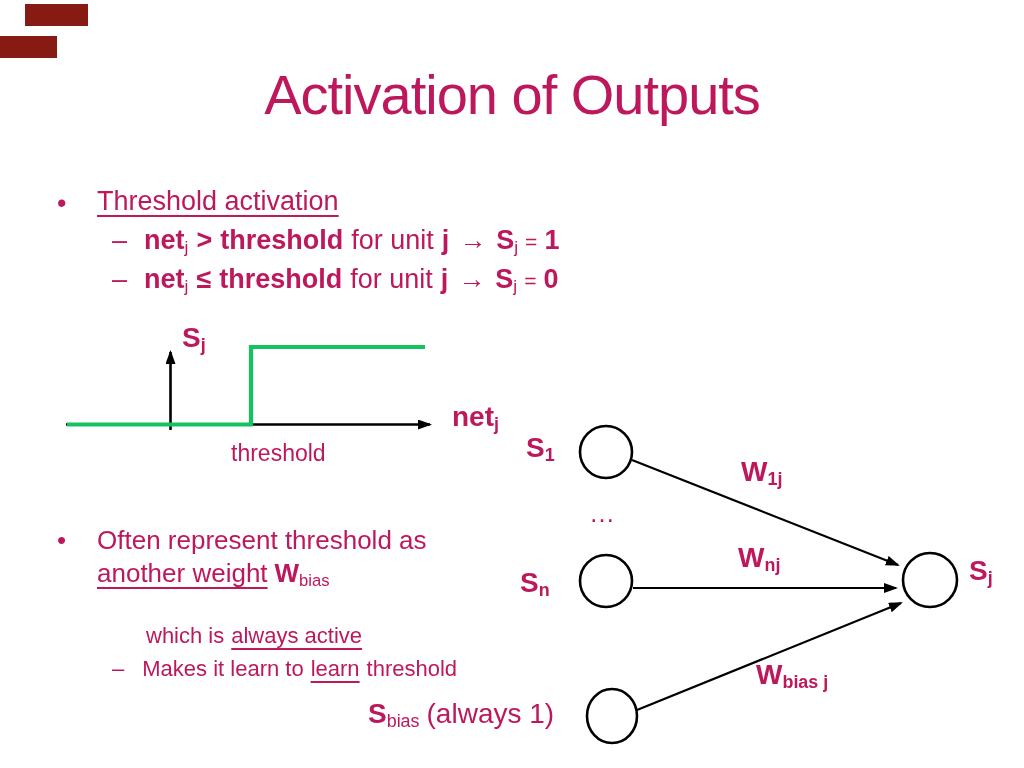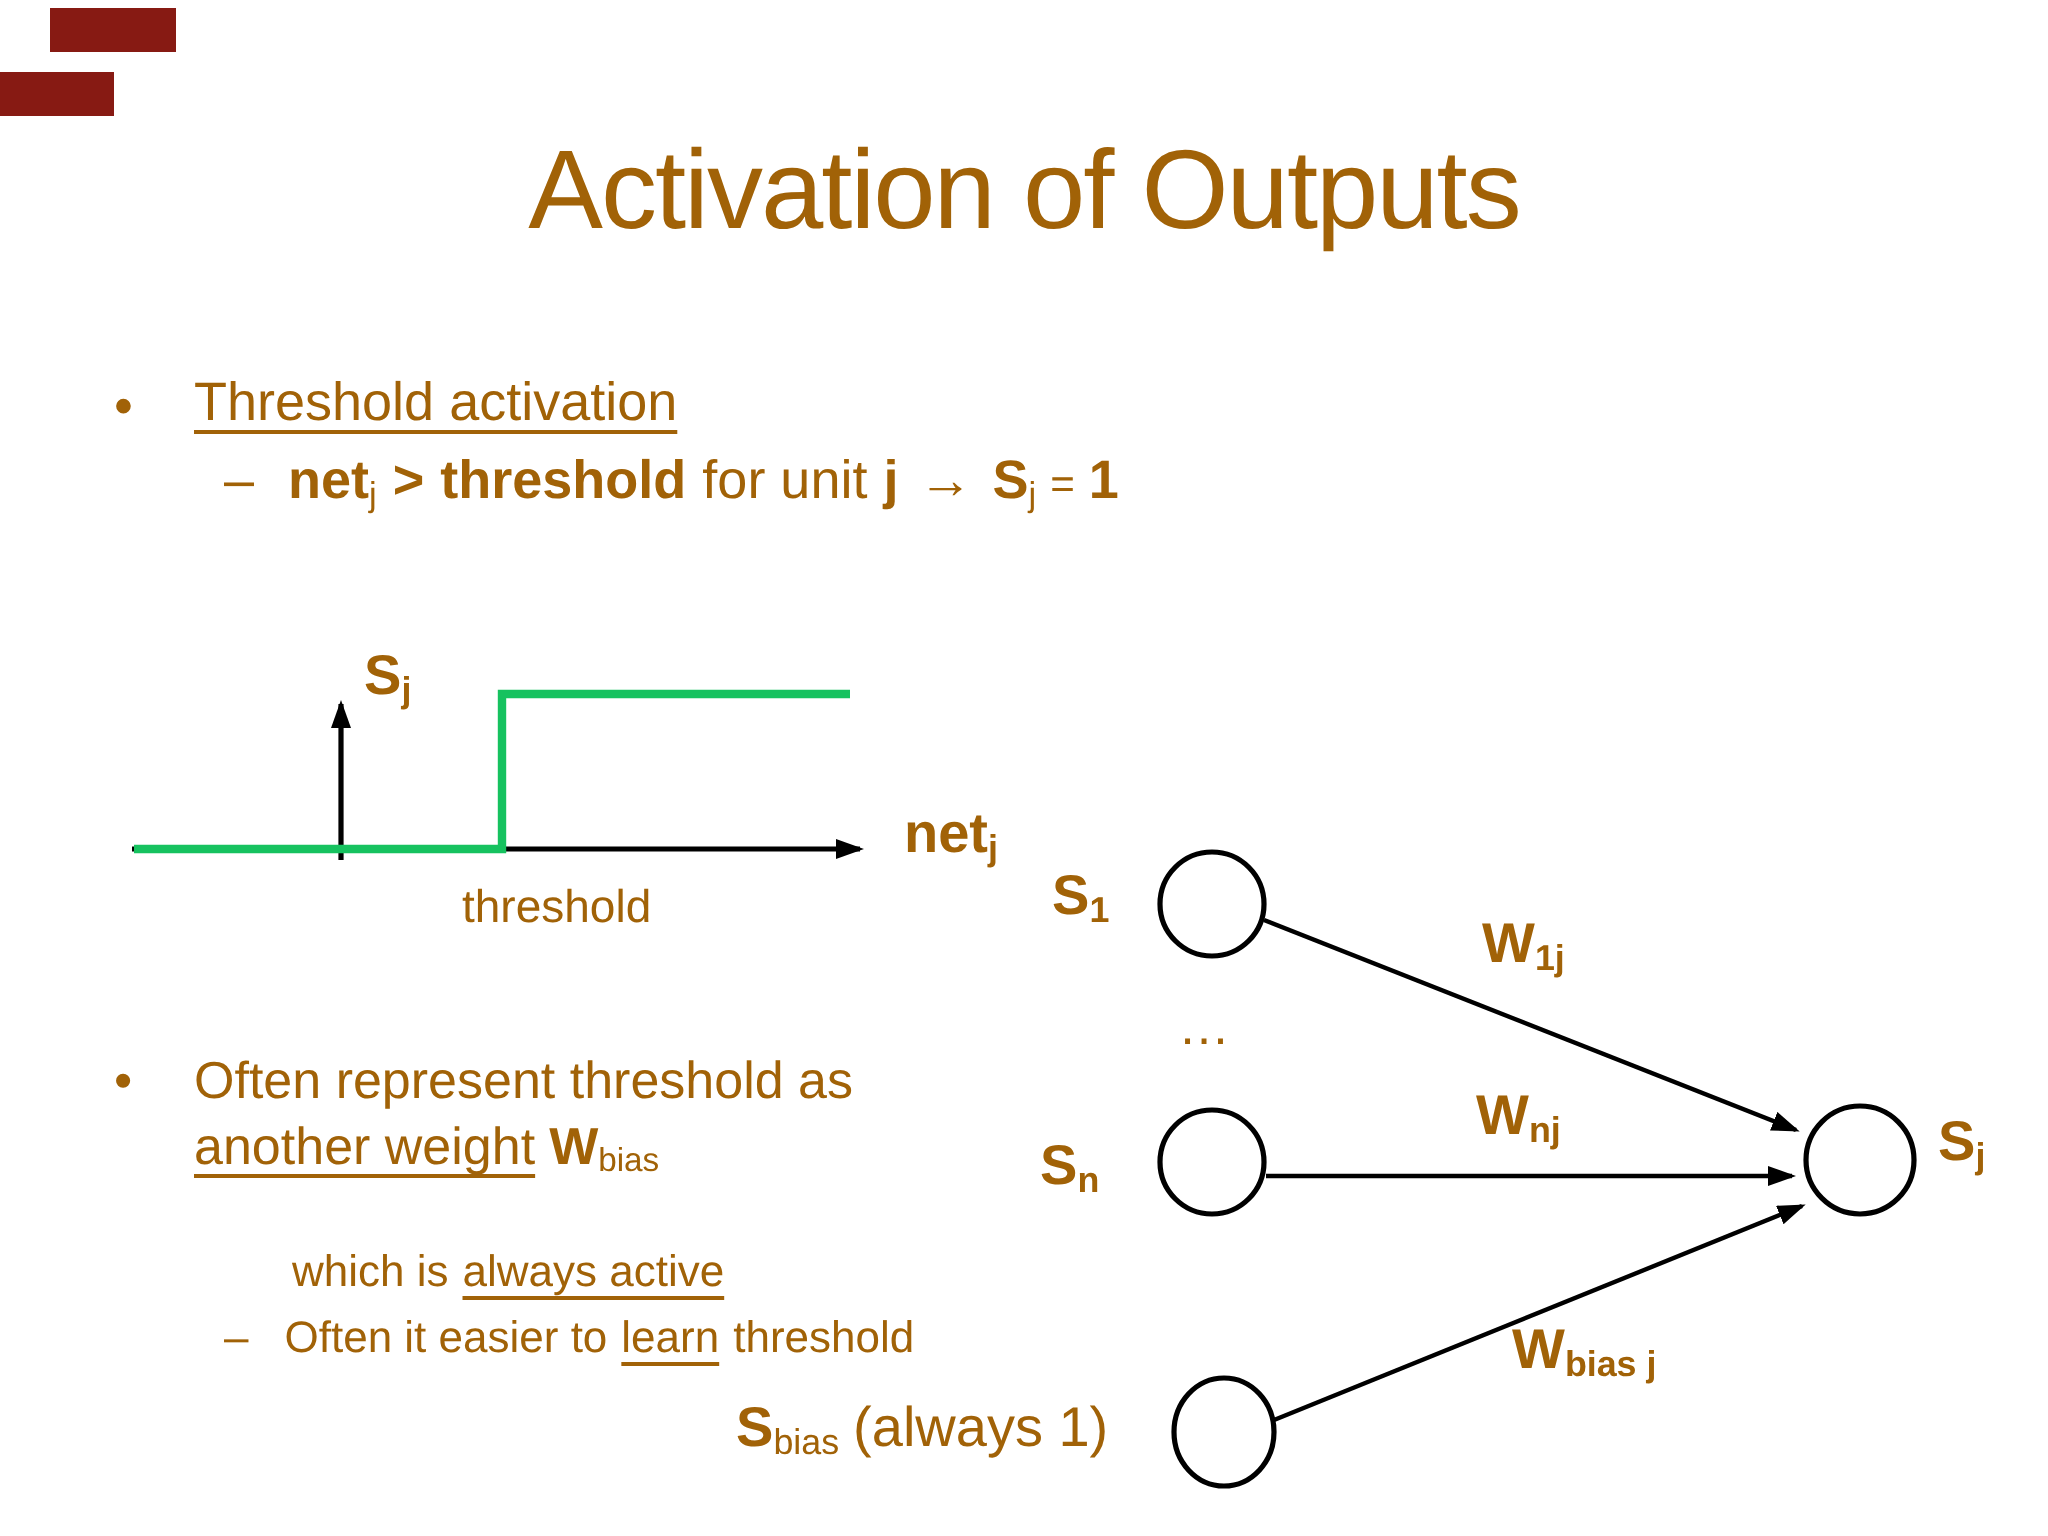--- a/index.html
+++ b/index.html
@@ -1,17 +1,17 @@
 <!DOCTYPE html>
 <html><head>
 <meta charset="utf-8">
 <style>
   html,body{margin:0;padding:0;background:#fff;}
   .slide{position:relative;width:1024px;height:768px;background:#ffffff;overflow:hidden;
-         font-family:"Liberation Sans","DejaVu Sans",sans-serif;color:#a16207;}
+         font-family:"Liberation Sans","DejaVu Sans",sans-serif;color:#be185d;}
   .abs{position:absolute;line-height:1.05;white-space:nowrap;}
   .b{font-weight:bold;}
   .sub{font-size:0.64em;vertical-align:-0.22em;font-weight:inherit;}
   .u{text-decoration:underline;text-underline-offset:5px;text-decoration-thickness:2px;}
   .op{margin:0 8px;}
   .mid{margin:0 8px;}
   .arrow{margin:0 10px;}
   .eq{margin:0 7px;font-size:0.78em;font-weight:normal;}
   .dash{margin-right:17px;font-weight:normal;}
   .dash-sm{margin-right:18px;}
@@ -33,20 +33,23 @@
 
   <div class="title">Activation of Outputs</div>
 
   <div class="abs fs27" style="left:57px;top:189px;">•</div>
   <div class="abs fs27 u" style="left:97px;top:187px;">Threshold activation</div>
 
   <div class="abs fs27" style="left:112px;top:226px;">
     <span class="dash">–</span><span class="b">net</span><span class="b sub">j</span><span class="b op">&gt;</span><span class="b">threshold</span><span class="mid">for unit</span><span class="b">j</span><span class="b arrow">→</span><span class="b">S</span><span class="b sub">j</span><span class="eq">=</span><span class="b">1</span>
   </div>
 
+  <div class="abs fs27" style="left:112px;top:265px;">
+    <span class="dash">–</span><span class="b">net</span><span class="b sub">j</span><span class="b op">≤</span><span class="b">threshold</span><span class="mid">for unit</span><span class="b">j</span><span class="b arrow">→</span><span class="b">S</span><span class="b sub">j</span><span class="eq">=</span><span class="b">0</span>
+  </div>
 
   <svg class="overlay" viewBox="0 0 1024 768">
     <defs>
       <marker id="ah" markerUnits="userSpaceOnUse" markerWidth="18" markerHeight="12" refX="12" refY="5" orient="auto">
         <path d="M0,0 L14,5 L0,10 z" fill="#000"></path>
       </marker>
     </defs>
 
     <line x1="66" y1="424.5" x2="430" y2="424.5" stroke="#000" stroke-width="2.6" marker-end="url(#ah)"></line>
     <line x1="170.5" y1="430" x2="170.5" y2="352" stroke="#000" stroke-width="2.6" marker-end="url(#ah)"></line>
@@ -74,21 +77,21 @@
   <div class="abs fs26" style="left:57px;top:527px;">•</div>
   <div class="abs fs26" style="left:97px;top:560px;">
     <span class="u">another weight</span><span class="b gap">W</span><span class="b sub">bias</span>
   </div>
   <div class="abs fs26" style="left:97px;top:527px;">Often represent threshold as</div>
 
   <div class="abs fs22" style="left:146px;top:624px;">
     <span>which is</span><span class="u gap">always active</span>
   </div>
   <div class="abs fs22" style="left:112px;top:657px;">
-    <span class="dash-sm">–</span><span>Often it easier to</span><span class="u gap">learn</span><span class="gap">threshold</span>
+    <span class="dash-sm">–</span><span>Makes it learn to</span><span class="u gap">learn</span><span class="gap">threshold</span>
   </div>
 
   <div class="abs fs28 b" style="left:526px;top:433px;">
     <span>S</span><span class="sub">1</span>
   </div>
   <div class="abs fs26" style="left:589px;top:500px;">…</div>
   <div class="abs fs28 b" style="left:520px;top:568px;">
     <span>S</span><span class="sub">n</span>
   </div>
   <div class="abs fs28 b" style="left:741px;top:457px;">

